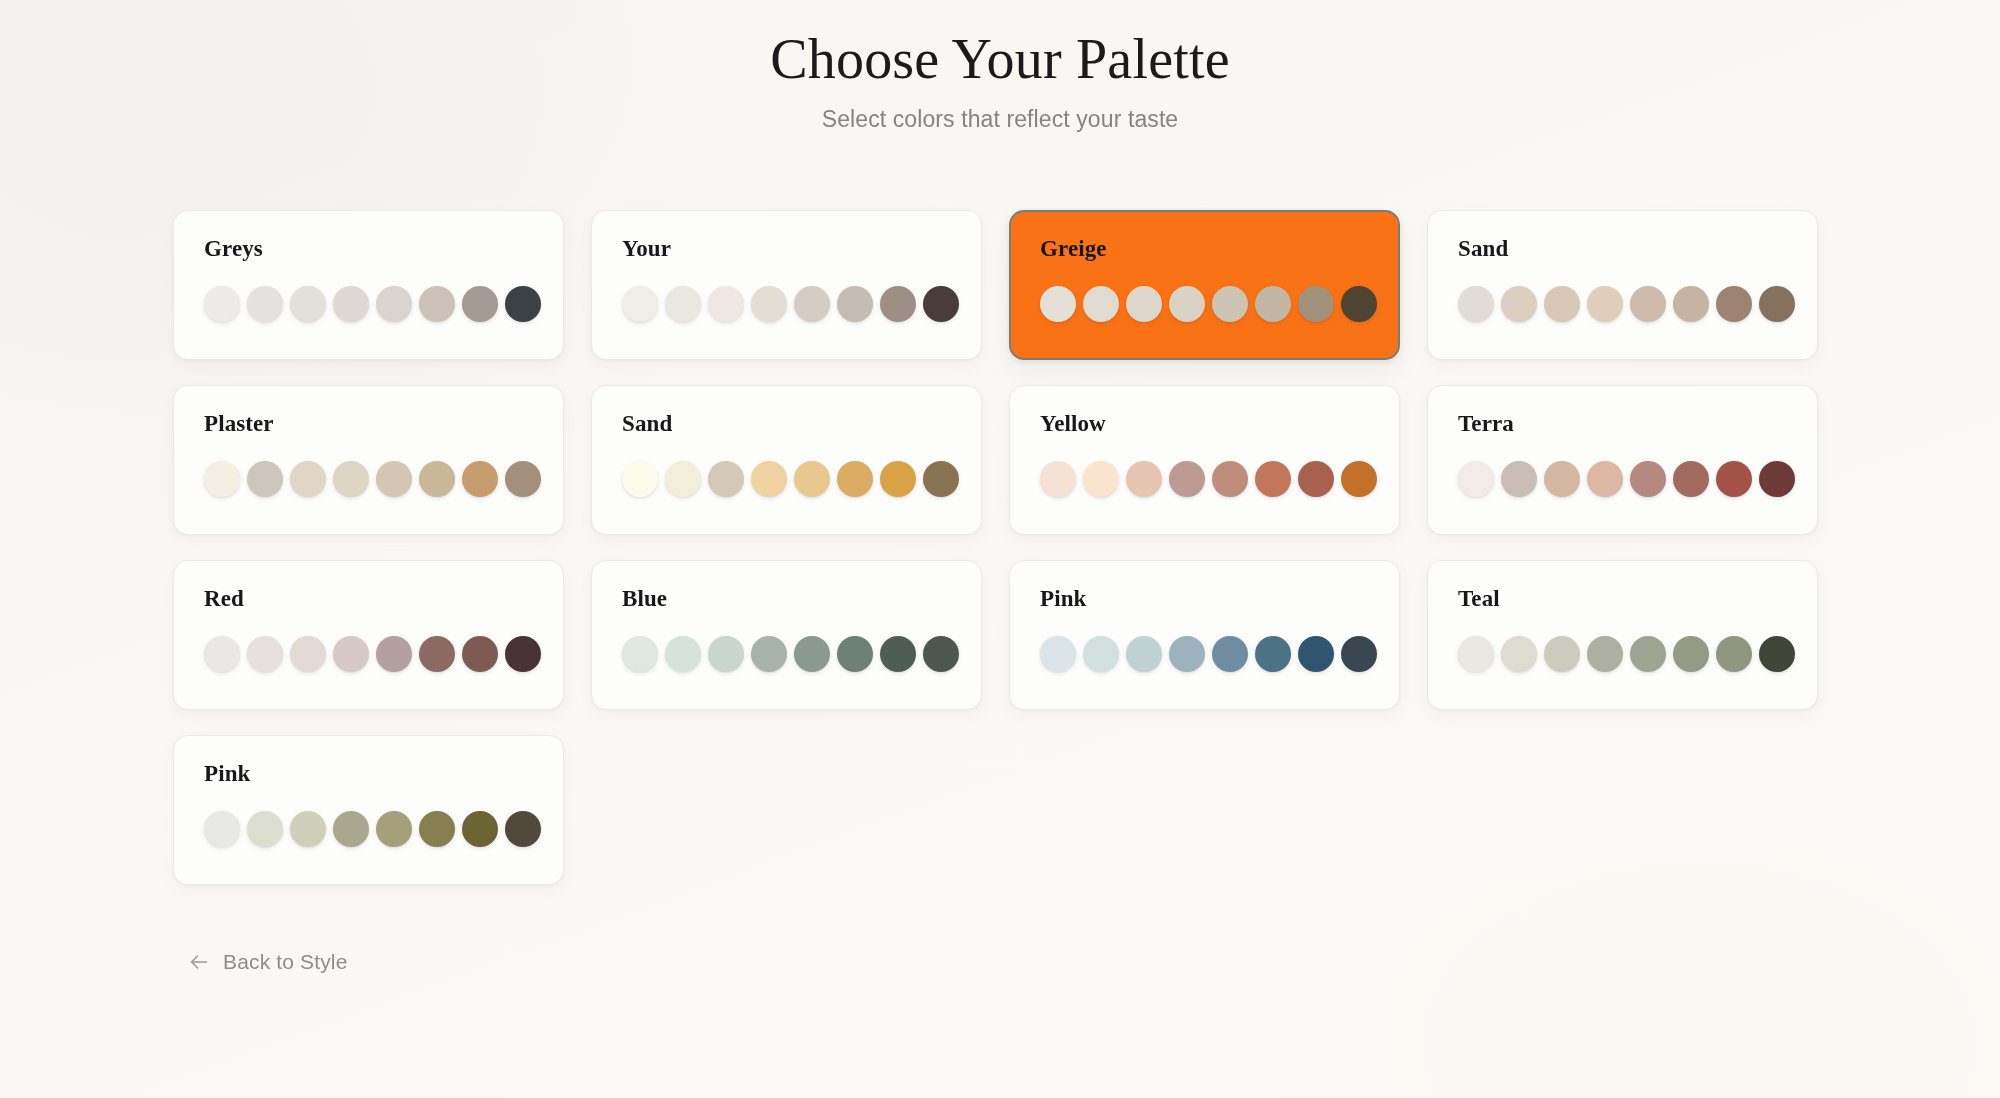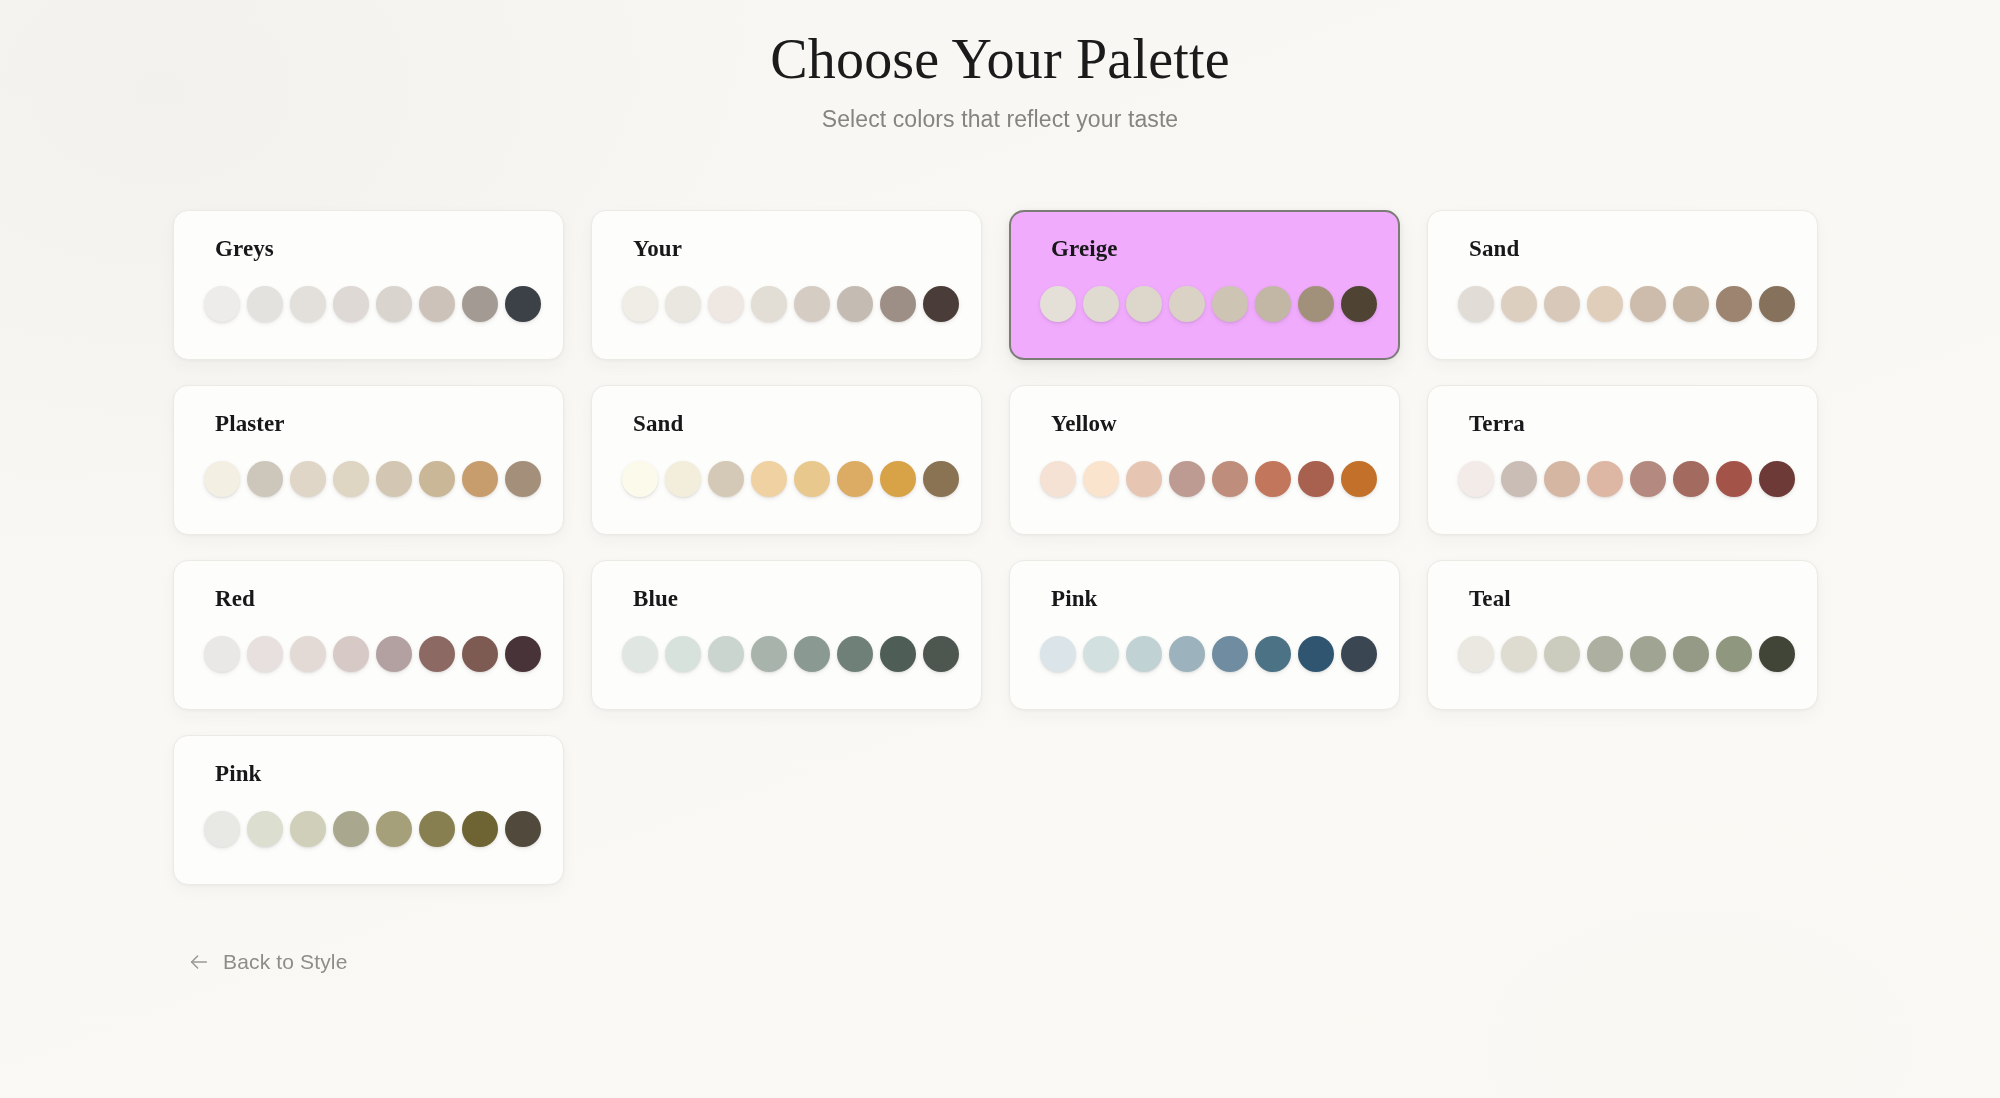--- a/index.html
+++ b/index.html
@@ -67,33 +67,32 @@
     background: #fdfdfc;
     border: 1px solid #eceae5;
     border-radius: 15px;
     box-shadow: 0 1px 3px rgba(60,55,45,0.045), 0 6px 16px rgba(60,55,45,0.035);
     padding: 26px 30px 0 30px;
     cursor: pointer;
   }
 
   .palette-card.selected {
     border: 2px solid #7c7c77;
-    background: #f0abfc;
+    background: #f97316;
     box-shadow: 0 2px 6px rgba(60,55,45,0.09), 0 10px 24px rgba(60,55,45,0.06);
     padding: 25px 29px 0 29px;
   }
 
   .palette-name {
     font-family: "Liberation Serif", serif;
     font-size: 23px;
     font-weight: 700;
     color: #18181a;
     letter-spacing: 0.1px;
     line-height: 1;
-    margin-left: 11px;
   }
 
   .swatch-row {
     display: flex;
     align-items: center;
     gap: 7px;
     margin-top: 26px;
   }
 
   .swatch {

